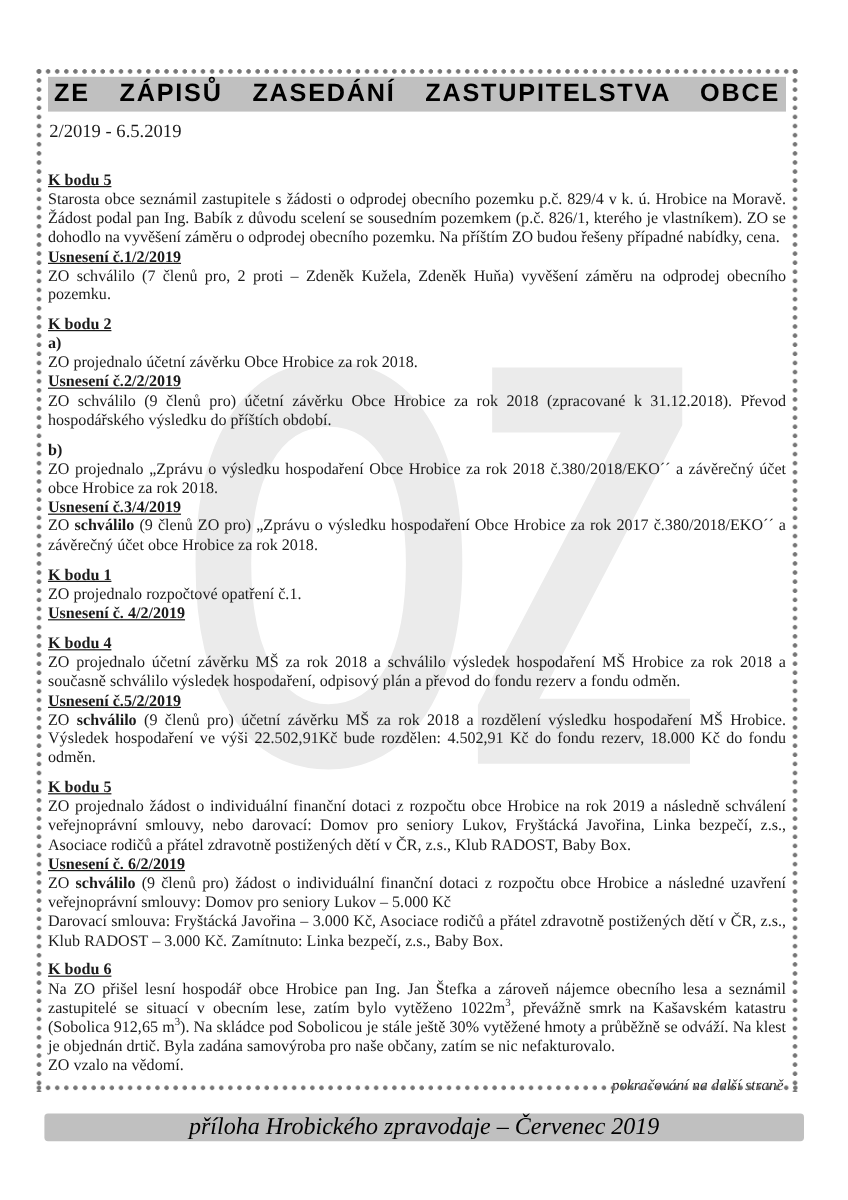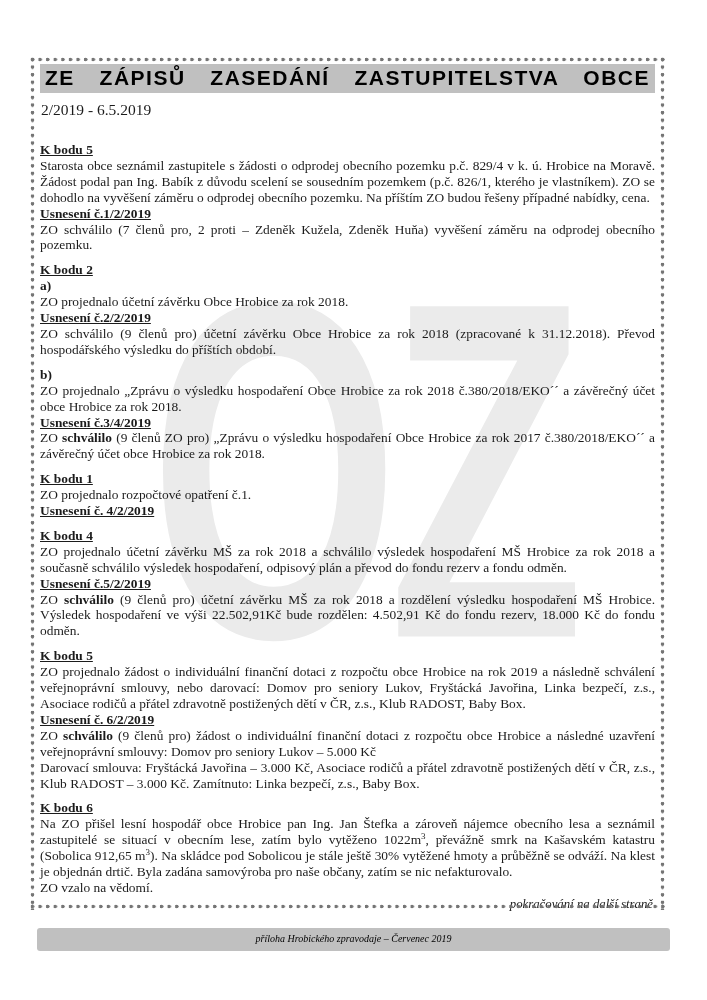--- a/index.html
+++ b/index.html
@@ -83,21 +83,21 @@
   }
   .footer-bar {
     position: absolute;
     left: 37px; top: 928px;
     width: 633px; height: 23px;
     background: var(--bar-gray);
     border-radius: 3px;
     z-index: 1;
     text-align: center;
     font-style: italic;
-    font-size: 10px;
+    font-size: 20px;
     line-height: 22px;
     color: #000;
   }
 </style>
 </head>
 <body>
 
 <div class="watermark">OZ</div>
 
 <div class="frame">

